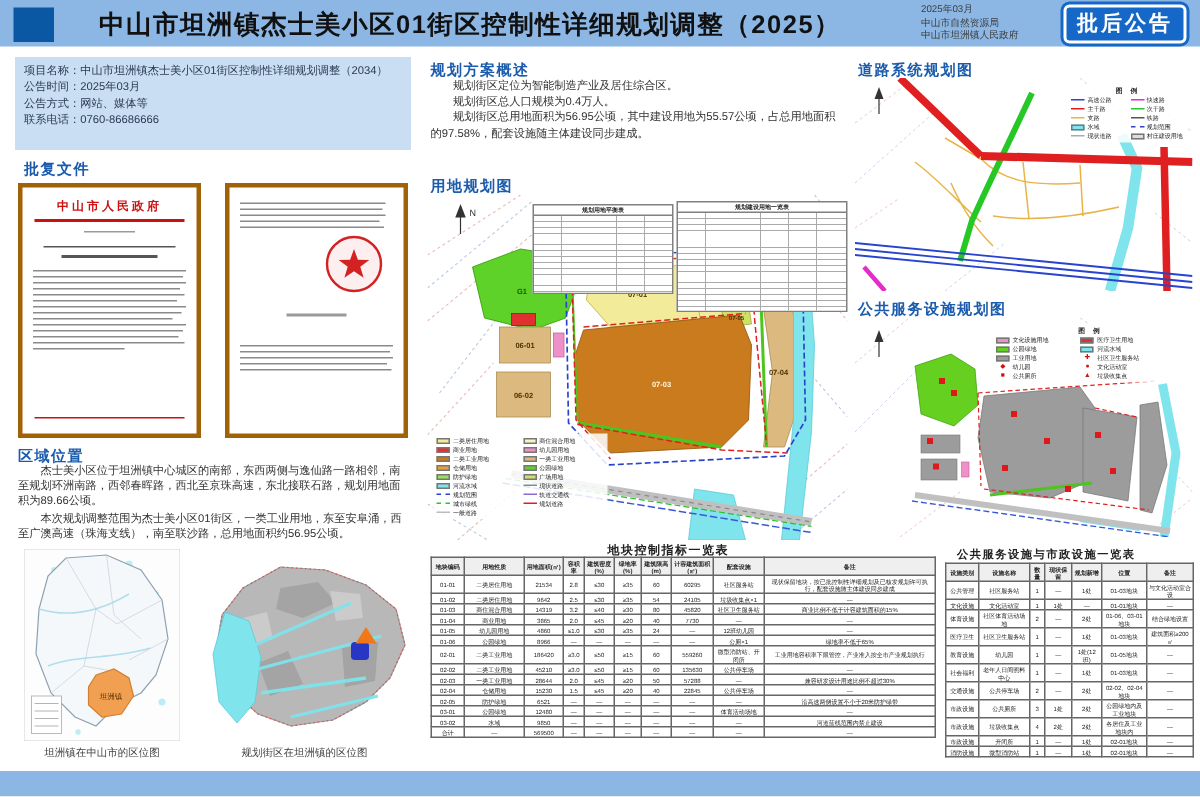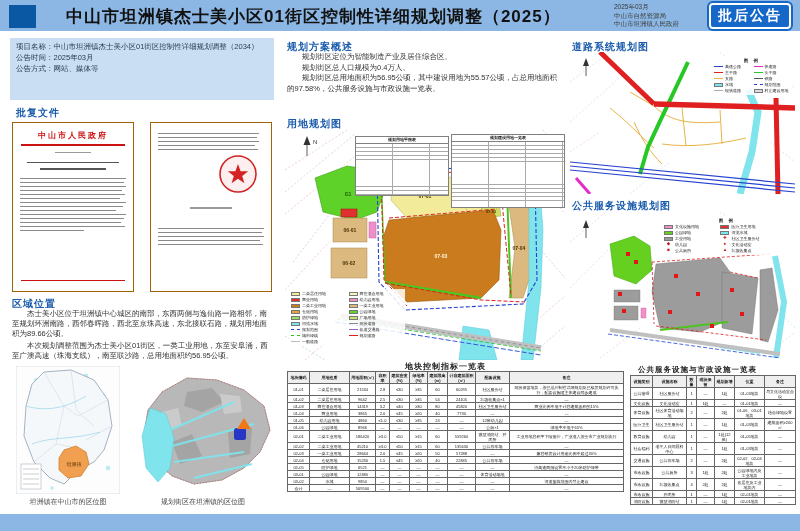--- a/index.html
+++ b/index.html
@@ -15,21 +15,21 @@
   #badge{position:absolute;right:9px;top:3px;background:var(--badge);color:#fff;font-size:14px;font-weight:bold;
          letter-spacing:2px;padding:2px 7px;border:2px solid #fff;border-radius:4px;box-shadow:0 0 0 2px var(--badge);}
   
   .h-sec{position:absolute;font-size:10px;font-weight:bold;color:var(--heading);letter-spacing:1px;}
   .smalltext{font-size:7.5px;line-height:10px;color:#333;}
   .para{margin:0 0 2px 0;text-indent:15px;}
   
   #info-box{position:absolute;left:10px;top:38px;width:252px;height:56px;background:var(--infobox);padding:3px 6px;}
   #info-box .ln{font-size:7.5px;line-height:11px;color:#2a3a55;white-space:nowrap;}
   #doc-pages{position:absolute;left:12px;top:122px;width:262px;height:170px;}
-  .page{position:absolute;top:0;width:122px;height:170px;background:#fff;border:1px solid #a16207;box-sizing:border-box;
+  .page{position:absolute;top:0;width:122px;height:170px;background:#fff;border:3px solid #a16207;box-sizing:border-box;
         padding:7px 7px 6px 7px;display:flex;flex-direction:column;}
   #page-1{left:0;}
   #page-2{left:138px;}
   .doc-title{color:var(--red);font-weight:bold;font-size:8px;letter-spacing:2px;text-align:center;white-space:nowrap;}
   .doc-rule{height:1.5px;background:var(--red);margin:3px 1px 4px;}
   .doc-rule.bottom{margin-top:auto;}
   .bar{height:1.4px;background:#8a8a8a;margin:2.6px 0;}
   .bar.c{margin-left:auto;margin-right:auto;background:#555;}
   .bar.sm{background:#9a9a9a;}
   #seal{position:absolute;right:12px;top:30px;}
@@ -93,20 +93,21 @@
       <div>中山市自然资源局</div>
       <div>中山市坦洲镇人民政府</div>
     </div>
     <div id="badge">批后公告</div>
   </div>
 
   <div id="info-box">
       <div class="ln">项目名称：中山市坦洲镇杰士美小区01街区控制性详细规划调整（2034）</div>
       <div class="ln">公告时间：2025年03月</div>
       <div class="ln">公告方式：网站、媒体等</div>
+      <div class="ln">联系电话：0760-86686666</div>
     </div>
 
   <div class="h-sec" style="left:16px;top:106px;">批复文件</div>
 
   <div id="doc-pages">
     <div class="page" id="page-1">
       <div class="doc-title">中山市人民政府</div>
       <div class="doc-rule"></div>
       <div class="bar c sm" style="width:34%;"></div>
       <div style="height:3px;"></div>
@@ -224,21 +225,21 @@
     <polygon points="112,46 105,57 119,57" fill="var(--markerorange)"></polygon>
   </svg>
 
   <div class="caption" id="caption-city">坦洲镇在中山市的区位图</div>
   <div class="caption" id="caption-town">规划街区在坦洲镇的区位图</div>
 
   <div class="h-sec" style="left:287px;top:40px;">规划方案概述</div>
   <div id="overview-text">
       <div class="ln">规划街区定位为智能制造产业及居住综合区。</div>
       <div class="ln">规划街区总人口规模为0.4万人。</div>
-      <div class="ln">规划街区总用地面积为56.95公顷，其中建设用地为55.57公顷，占总用地面积的97.58%，公共服务设施与市政设施一览表。</div>
+      <div class="ln">规划街区总用地面积为56.95公顷，其中建设用地为55.57公顷，占总用地面积的97.58%，配套设施随主体建设同步建成。</div>
     </div>
 
   <div class="h-sec" style="left:287px;top:117px;">用地规划图</div>
 
   <div id="landuse-map">
     <svg width="280" height="230" viewBox="0 0 280 230">
       <rect width="280" height="230" fill="#ffffff"></rect>
 
       <g stroke-dasharray="2 2" stroke-width="0.7" fill="none" opacity="0.65">
         <path d="M0,40 L62,0" stroke="#e09090"></path>

